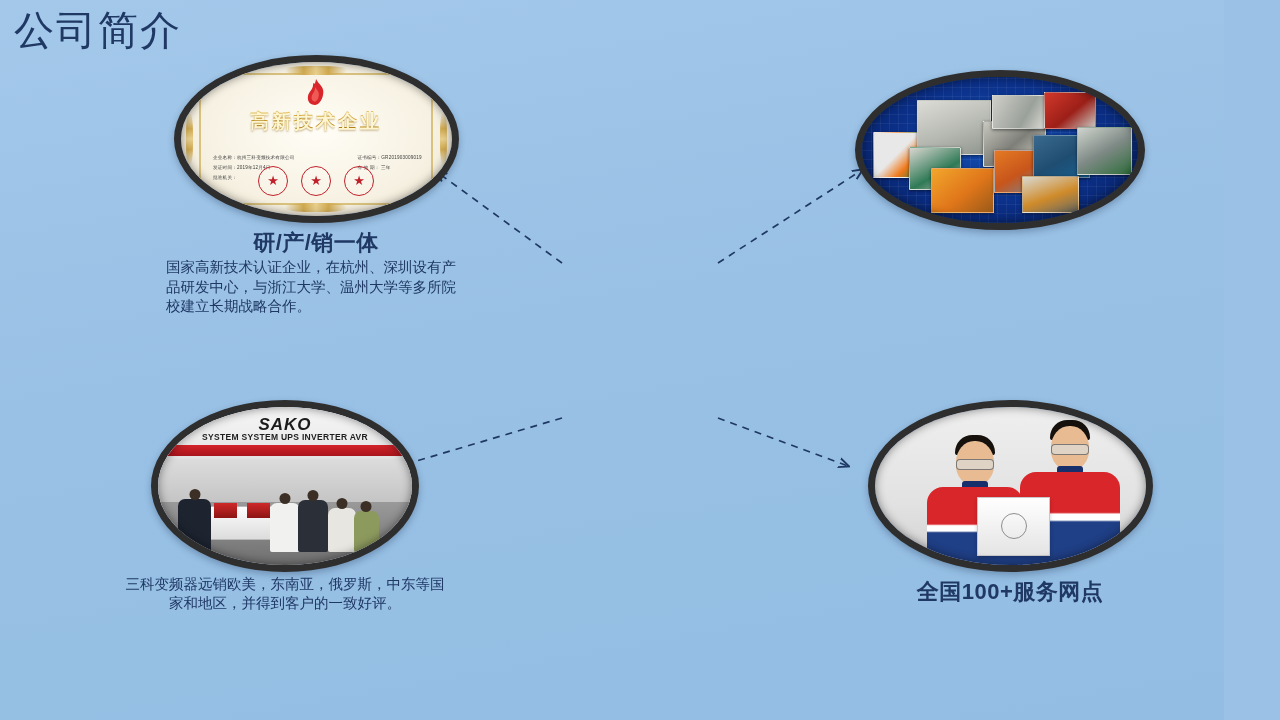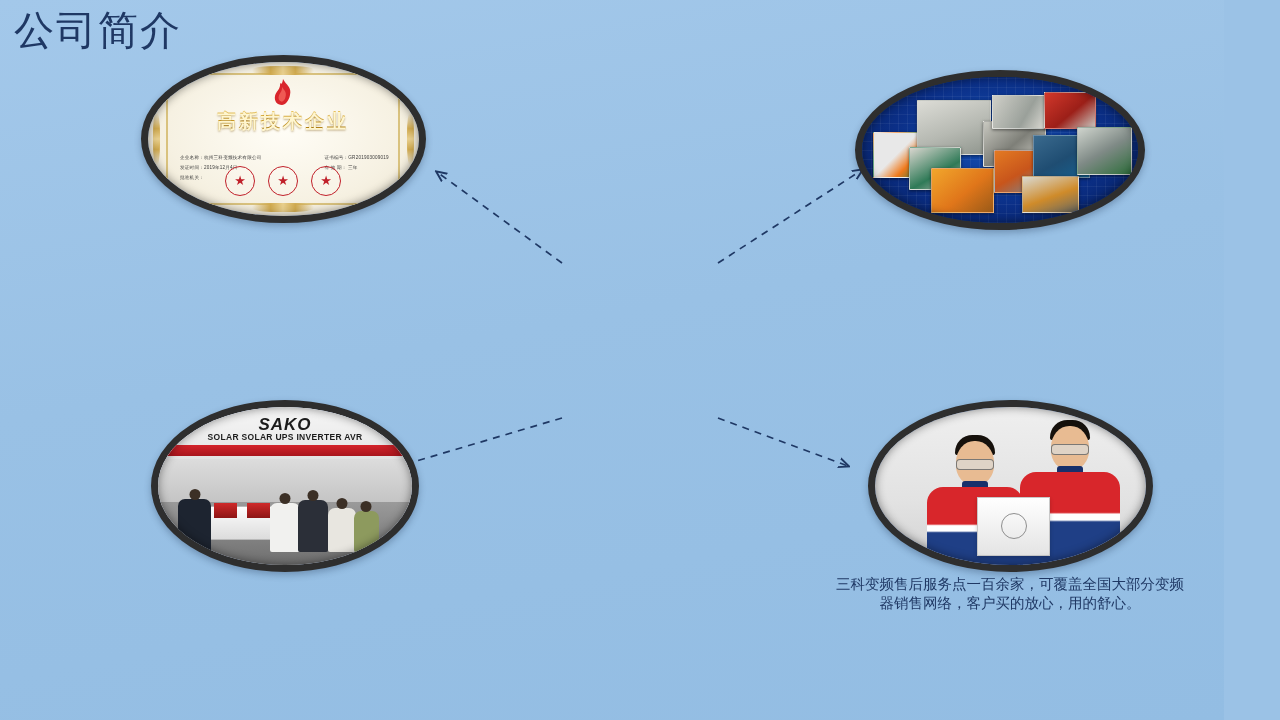--- a/index.html
+++ b/index.html
@@ -104,21 +104,21 @@
     font-size: 14.5px;
     color: #1f3864;
     line-height: 1.33;
     margin-top: 3px;
     font-weight: 500;
   }
   .f-body.center { text-align: center; }
   .f-body.leftal { text-align: left; }
 
   
-  #feature-rd      { left: 133px;  top: 55px;  width: 300px; }
+  #feature-rd      { left: 166px;  top: 55px;  width: 300px; }
   #feature-quality { left: 840px;  top: 70px;  width: 320px; }
   #feature-export  { left: 120px;  top: 400px; width: 330px; }
   #feature-service { left: 830px;  top: 400px; width: 360px; }
 
   #feature-rd .oval      { width: 285px; height: 168px; margin: 0 auto; }
   #feature-quality .oval { width: 290px; height: 160px; margin: 0 auto; }
   #feature-export  .oval { width: 268px; height: 172px; margin: 0 auto; }
   #feature-service .oval { width: 285px; height: 172px; margin: 0 auto; }
 
   
@@ -373,20 +373,22 @@
           <div>证书编号：GR201903009019</div>
           <div>有 效 期： 三年</div>
         </div>
         <div class="cert-seals">
           <div class="seal">★</div>
           <div class="seal">★</div>
           <div class="seal">★</div>
         </div>
       </div>
     </div>
+    <div class="f-title">研/产/销一体</div>
+    <div class="f-body leftal">国家高新技术认证企业，在杭州、深圳设有产品研发中心，与浙江大学、温州大学等多所院校建立长期战略合作。</div>
   </div>
 
   <div class="feature" id="feature-quality">
     <div class="oval">
       <div class="collage">
         <div class="tile" style="left:4%;top:38%;width:24%;height:30%;background:linear-gradient(135deg,#e8e8e8 40%,#f07a1c 60%,#1d7a3d 85%);"></div>
         <div class="tile" style="left:20%;top:16%;width:26%;height:36%;background:linear-gradient(160deg,#dcdcd6,#b6b9b2 55%,#8e948c);"></div>
         <div class="tile" style="left:17%;top:48%;width:18%;height:28%;background:linear-gradient(150deg,#d9d6cf,#2f7a57 60%,#bdbdb6);"></div>
         <div class="tile" style="left:44%;top:30%;width:22%;height:30%;background:linear-gradient(140deg,#c8c8c0,#7e7f78 50%,#dfded6);"></div>
         <div class="tile" style="left:47%;top:12%;width:20%;height:22%;background:linear-gradient(120deg,#cfcfc8,#9aa09a 60%,#e3e1da);"></div>
@@ -398,35 +400,36 @@
         <div class="tile" style="left:78%;top:34%;width:19%;height:32%;background:linear-gradient(150deg,#cfd4cd,#7f8a86 50%,#2f6e3c);"></div>
       </div>
     </div>
   </div>
 
   <div class="feature" id="feature-export">
     <div class="oval">
       <div class="booth">
         <div class="booth-header"></div>
         <div class="booth-brand">SAKO</div>
-        <div class="booth-tag">SOLAR SOLAR UPS INVERTER AVR</div>
+        <div class="booth-tag">SYSTEM SYSTEM UPS INVERTER AVR</div>
         <div class="booth-redband"></div>
         <div class="booth-wall"></div>
         <div class="booth-floor"></div>
         <div class="counter" style="left:18%;bottom:16%;width:34%;height:20%;"></div>
         <div class="prodbox" style="left:22%;bottom:30%;width:9%;height:9%;"></div>
         <div class="prodbox" style="left:35%;bottom:30%;width:9%;height:9%;"></div>
         <div class="prodbox" style="left:60%;bottom:20%;width:11%;height:11%;"></div>
         <div class="person" style="left:8%;width:13%;height:34%;background:#1d2430;"></div>
         <div class="person" style="left:44%;width:12%;height:31%;background:#f1f1ef;"></div>
         <div class="person" style="left:55%;width:12%;height:33%;background:#2b2f38;"></div>
         <div class="person" style="left:67%;width:11%;height:28%;background:#e8e6e0;"></div>
         <div class="person" style="left:77%;width:10%;height:26%;background:#8d9a5e;"></div>
       </div>
     </div>
+    <div class="f-body center">三科变频器远销欧美，东南亚，俄罗斯，中东等国家和地区，并得到客户的一致好评。</div>
   </div>
 
   <div class="feature" id="feature-service">
     <div class="oval">
       <div class="techs">
         <div class="tech" style="left:16%;width:42%;height:86%;">
           <div class="hair" style="top:6px;"></div>
           <div class="head" style="top:12px;"></div>
           <div class="glasses" style="top:30px;"></div>
           <div class="collar" style="top:52px;"></div>
@@ -437,16 +440,16 @@
           <div class="head" style="top:6px;"></div>
           <div class="glasses" style="top:24px;"></div>
           <div class="collar" style="top:46px;"></div>
           <div class="torso" style="top:52px;width:100px;height:96px;"></div>
         </div>
         <div class="prod-white" style="left:38%;bottom:6%;width:26%;height:36%;">
           <div class="fan"></div>
         </div>
       </div>
     </div>
-    <div class="f-body center">三科变频售后服务点一百余家，可覆盖全国大部分变频器销售网络，客户买的放心，用的舒心。</div>
+    <div class="f-title">全国100+服务网点</div>
   </div>
 
 </div>
 
 </body></html>

